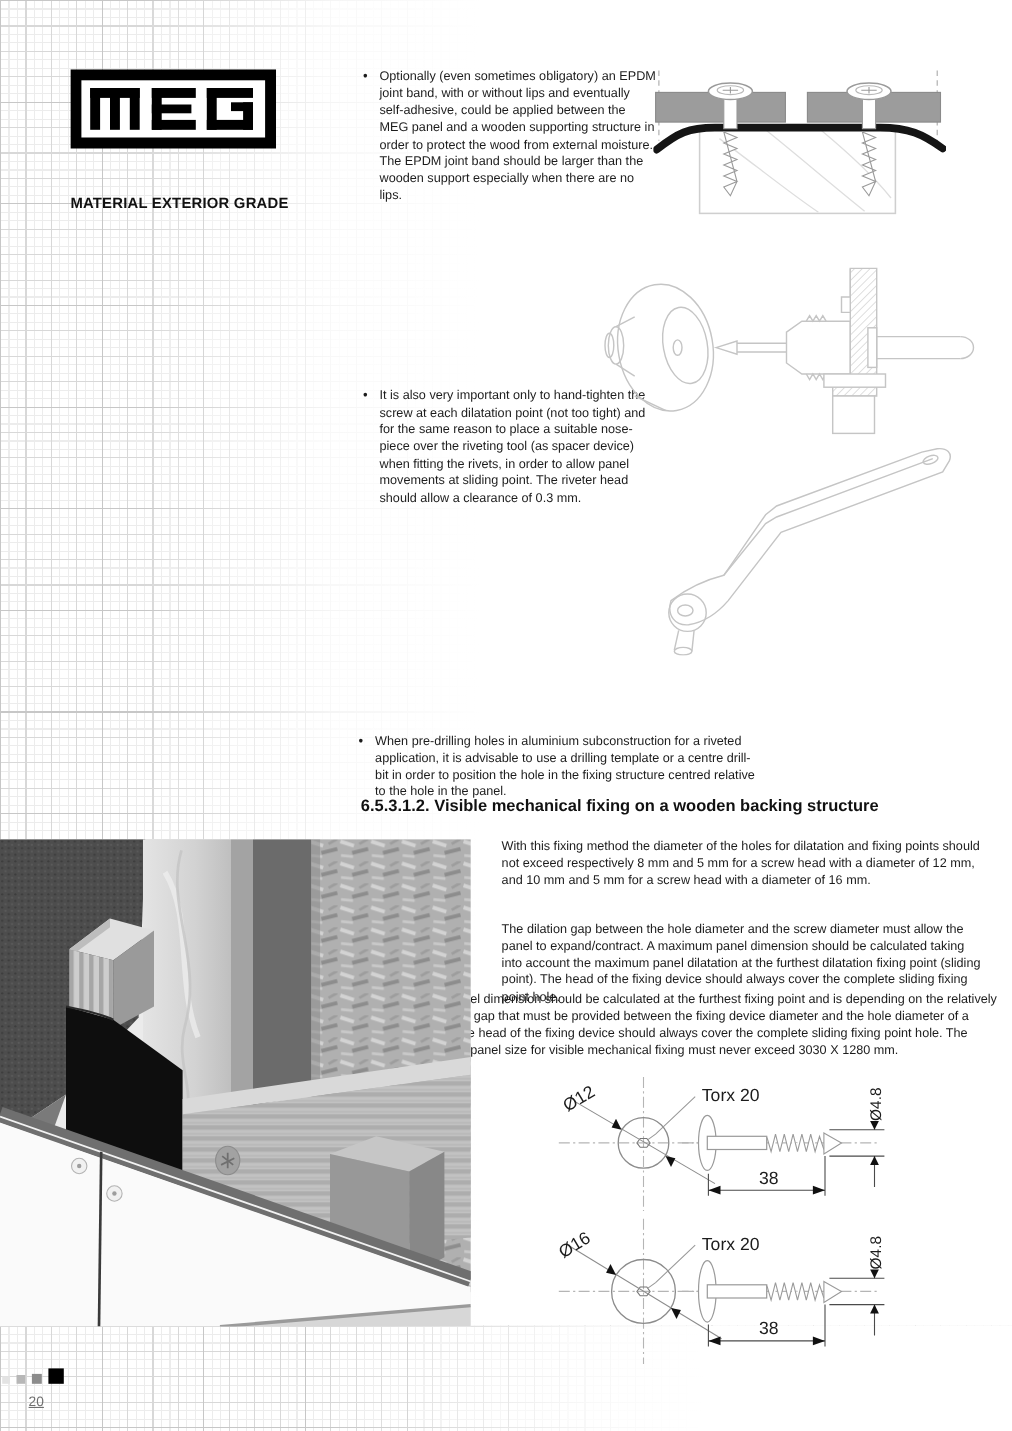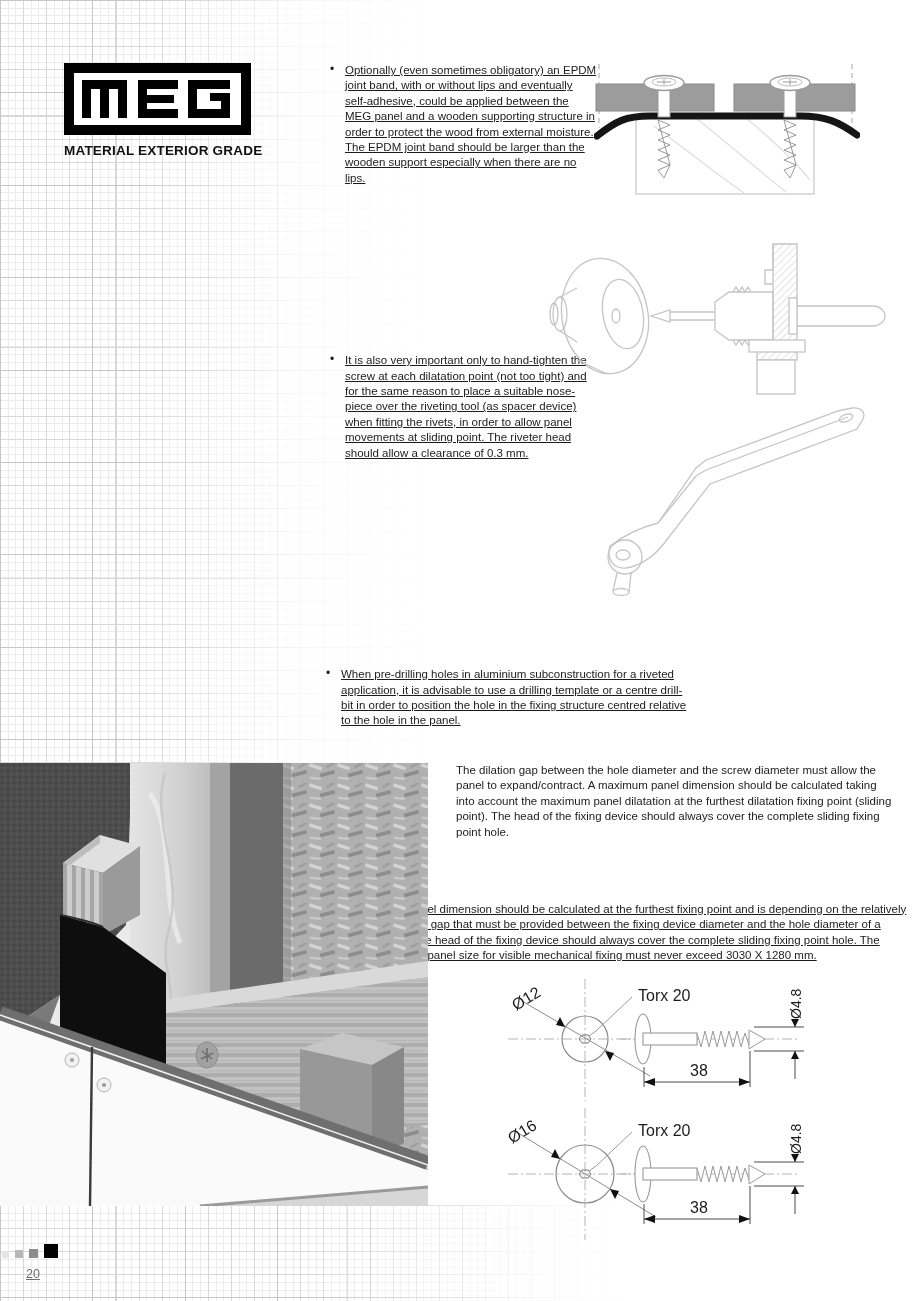--- a/index.html
+++ b/index.html
@@ -22,23 +22,23 @@
       linear-gradient(to right, rgba(255,255,255,0) 300px, rgba(255,255,255,0.85) 540px, #ffffff 640px),
       repeating-linear-gradient(to right,#c7c7c7 0,#c7c7c7 1px,transparent 1px,transparent 92.4px),
       repeating-linear-gradient(to bottom,#c7c7c7 0,#c7c7c7 1px,transparent 1px,transparent 92.4px),
       repeating-linear-gradient(to right,#d8d8d8 0,#d8d8d8 1px,transparent 1px,transparent 23.1px),
       repeating-linear-gradient(to bottom,#d8d8d8 0,#d8d8d8 1px,transparent 1px,transparent 23.1px),
       repeating-linear-gradient(to right,#ececec 0,#ececec 1px,transparent 1px,transparent 7.7px),
       repeating-linear-gradient(to bottom,#ececec 0,#ececec 1px,transparent 1px,transparent 7.7px);}
 
   .abs{position:absolute;}
   .body-text{font-size:11.5px;line-height:15.4px;color:#1c1c1c;}
-  .bullet{position:relative;padding-left:17px;margin-bottom:0;text-decoration:underline;}
+  .bullet{position:relative;padding-left:17px;margin-bottom:0;}
   .bullet::before{content:"\2022";position:absolute;left:2px;top:-1px;font-size:12px;}
-  .subtitle{font-size:13.5px;font-weight:bold;letter-spacing:0.2px;color:#111;white-space:nowrap;}
+  .subtitle{font-size:13.5px;font-weight:bold;letter-spacing:0.2px;color:#111;white-space:nowrap;margin-top:34px;}
   .heading{font-size:15px;font-weight:bold;color:#111;white-space:nowrap;}
   .para{margin:0 0 0 0;}
   .para + .para.gap{margin-top:29px;}
   .footer-squares{display:flex;align-items:flex-end;gap:6px;}
   .sq{display:inline-block;}
   .sq1{width:7px;height:7px;background:#e3e3e3;}
   .sq2{width:8px;height:8px;background:#b7b7b7;}
   .sq3{width:9px;height:9px;background:#8c8c8c;}
   .sq4{width:14px;height:14px;background:#000;}
   .page-num{font-size:12.5px;color:#6e6e6e;}
@@ -161,20 +161,21 @@
       <path d="M60,127 L98,80 L108,74 L250,21"></path>
       <ellipse cx="248" cy="22" rx="7" ry="3.5" transform="rotate(-20 248 22)"></ellipse>
       <circle cx="27" cy="161" r="17"></circle>
       <ellipse cx="25" cy="159" rx="7" ry="5"></ellipse>
       <line x1="19" y1="177" x2="15" y2="195"></line>
       <line x1="33" y1="177" x2="31" y2="196"></line>
       <ellipse cx="23" cy="196" rx="8" ry="3.5"></ellipse>
     </g>
   </svg>
 
+  <div class="abs heading" style="left:328px;top:724px;">6.5.3.1.2. Visible mechanical fixing on a wooden backing structure</div>
 
   <svg class="abs" style="left:0;top:763px;" width="428" height="443" viewBox="0 0 428 443">
     <defs>
       <pattern id="grainV" width="9" height="9" patternUnits="userSpaceOnUse">
         <rect width="9" height="9" fill="#cdcdcd"></rect>
           <rect width="4" height="9" fill="#a6a6a6"></rect>
       </pattern>
       <pattern id="grainH" width="12" height="10" patternUnits="userSpaceOnUse">
         <rect width="12" height="10" fill="#c2c2c2"></rect>
           <rect width="12" height="4" fill="#adadad"></rect>
@@ -235,20 +236,21 @@
     <line x1="92" y1="284" x2="90" y2="443" stroke="#3a3a3a" stroke-width="2.4"></line>
     <circle cx="72" cy="297" r="7" fill="#f1f1f1" stroke="#b3b3b3"></circle>
     <circle cx="72" cy="297" r="2" fill="#9d9d9d"></circle>
     <circle cx="104" cy="322" r="7" fill="#f1f1f1" stroke="#b3b3b3"></circle>
     <circle cx="104" cy="322" r="2" fill="#9d9d9d"></circle>
     <polygon points="200,443 428,424 428,443" fill="#d7d7d7"></polygon>
     <line x1="200" y1="443" x2="428" y2="424" stroke="#9a9a9a" stroke-width="3"></line>
   </svg>
 
   <div class="abs body-text" style="left:456px;top:763px;width:438px;">
+    <div class="para">With this fixing method the diameter of the holes for dilatation and fixing points should not exceed respectively 8 mm and 5 mm for a screw head with a diameter of 12 mm, and 10 mm and 5 mm for a screw head with a diameter of 16 mm.</div>
     <div class="para gap">The dilation gap between the hole diameter and the screw diameter must allow the panel to expand/contract. A maximum panel dimension should be calculated taking into account the maximum panel dilatation at the furthest dilatation fixing point (sliding point). The head of the fixing device should always cover the complete sliding fixing point hole.</div>
   </div>
 
   <svg class="abs" style="left:492px;top:975px;" width="330" height="130" viewBox="0 0 330 130">
     <g stroke="#b5b5b5" stroke-width="1" stroke-dasharray="10 3 2 3" fill="none">
       <line x1="93" y1="4" x2="93" y2="126"></line>
       <line x1="16" y1="64" x2="170" y2="64"></line>
       <line x1="128" y1="64" x2="306" y2="64"></line>
     </g>
     <circle cx="93" cy="64" r="23" fill="none" stroke="#8c8c8c" stroke-width="1.2"></circle>

